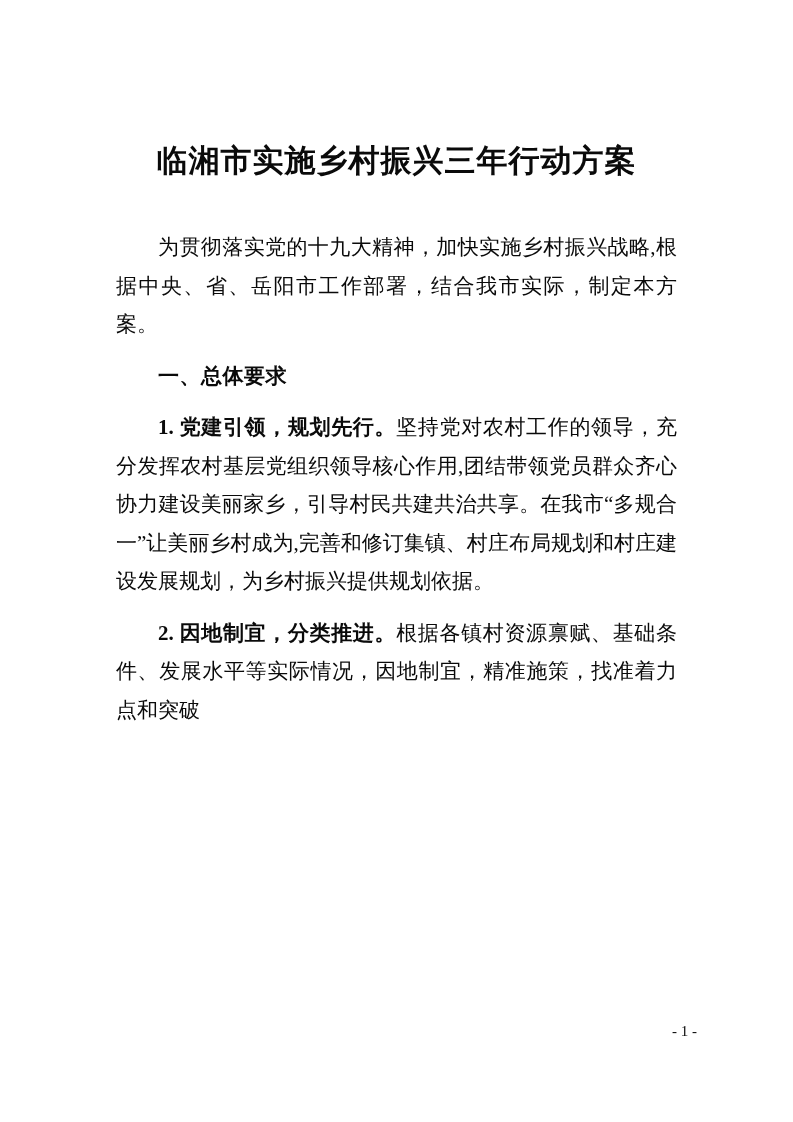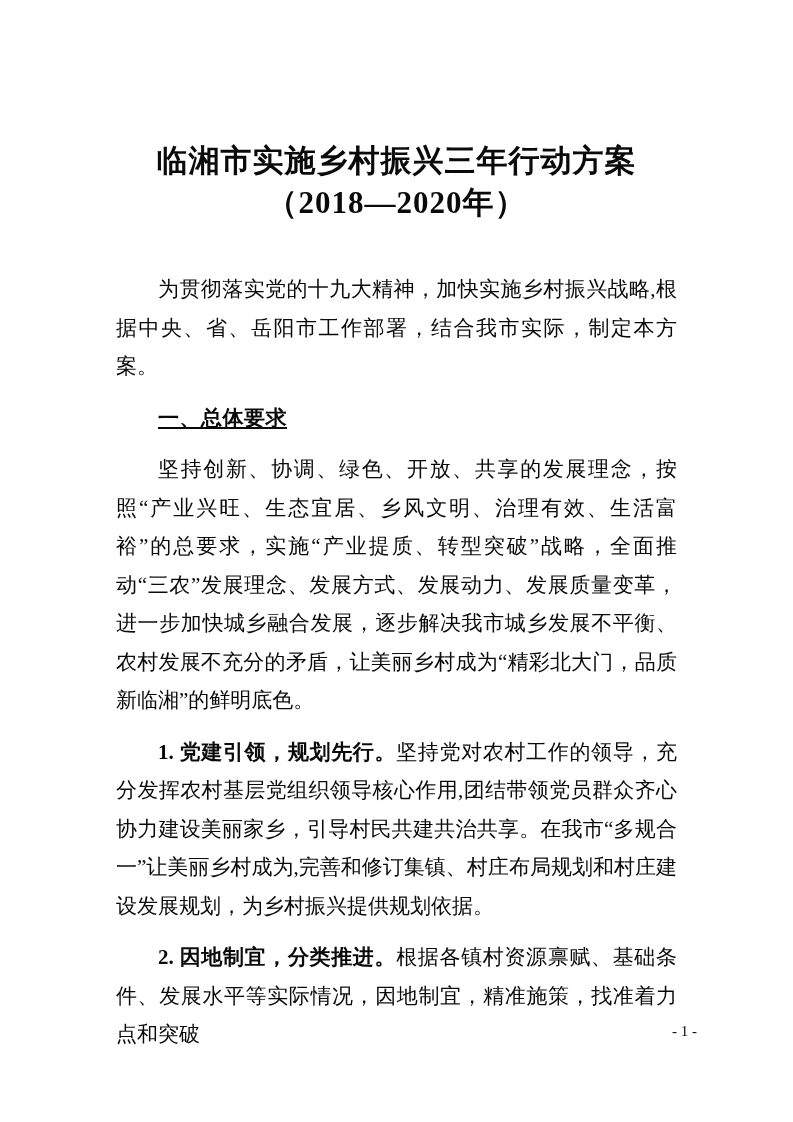--- a/index.html
+++ b/index.html
@@ -38,21 +38,20 @@
   .body-text p {
     margin: 13px;
     text-indent: 2em;
     text-align: justify;
     text-justify: inter-ideograph;
   }
   .heading-section {
     font-family: "Liberation Sans", "DejaVu Sans", sans-serif;
     font-weight: bold;
     letter-spacing: 0.5px;
-    text-decoration: underline;
   }
   .heading-sub {
     font-weight: bold;
   }
   .lead-bold {
     font-weight: bold;
   }
   .page-number {
     position: absolute;
     top: 1022px;
@@ -64,31 +63,29 @@
   }
 </style>
 </head>
 <body>
 
 <div class="page">
   <div class="content">
 
     <div class="doc-title">
       <div>临湘市实施乡村振兴三年行动方案</div>
-      <div>（2018—2020年）</div>
     </div>
 
     <div class="body-text">
 
       <p>为贯彻落实党的十九大精神，加快实施乡村振兴战略,根据中央、省、岳阳市工作部署，结合我市实际，制定本方案。</p>
 
       <p class="heading-section">一、总体要求</p>
 
 
-      <p>坚持创新、协调、绿色、开放、共享的发展理念，按照“产业兴旺、生态宜居、乡风文明、治理有效、生活富裕”的总要求，实施“产业提质、转型突破”战略，全面推动“三农”发展理念、发展方式、发展动力、发展质量变革，进一步加快城乡融合发展，逐步解决我市城乡发展不平衡、农村发展不充分的矛盾，让美丽乡村成为“精彩北大门，品质新临湘”的鲜明底色。</p>
 
 
       <p><span class="lead-bold">1. 党建引领，规划先行。</span><span>坚持党对农村工作的领导，充分发挥农村基层党组织领导核心作用,团结带领党员群众齐心协力建设美丽家乡，引导村民共建共治共享。在我市“多规合一”让美丽乡村成为,完善和修订集镇、村庄布局规划和村庄建设发展规划，为乡村振兴提供规划依据。</span></p>
 
       <p><span class="lead-bold">2. 因地制宜，分类推进。</span><span>根据各镇村资源禀赋、基础条件、发展水平等实际情况，因地制宜，精准施策，找准着力点和突破</span></p>
 
     </div>
   </div>
 
   <div class="page-number">- 1 -</div>

